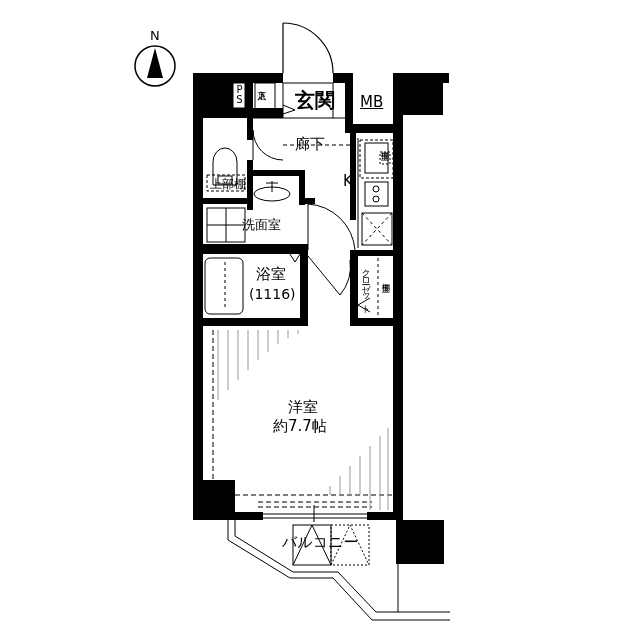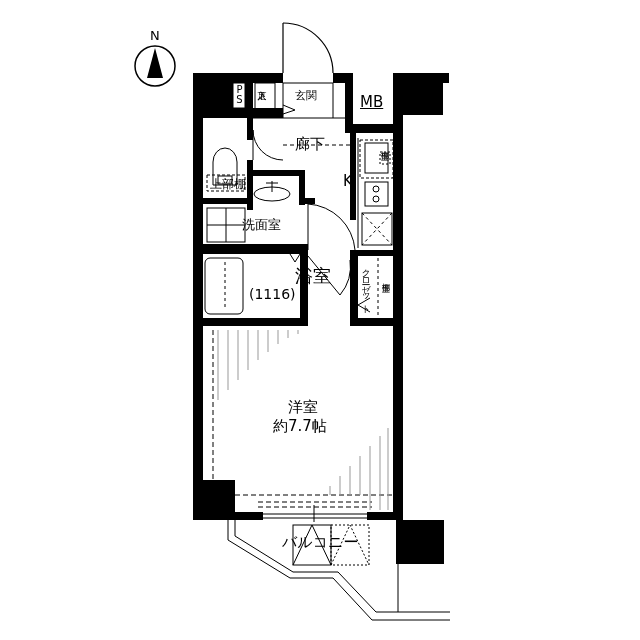--- a/index.html
+++ b/index.html
@@ -172,26 +172,26 @@
     <line x1="360" y1="495" x2="360" y2="456"></line>
     <line x1="370" y1="510" x2="370" y2="446"></line>
     <line x1="380" y1="510" x2="380" y2="436"></line>
     <line x1="388" y1="510" x2="388" y2="428"></line>
   </g>
 </svg>
 
 <div class="lbl" style="left:150px;top:29px;font-size:13px;">N</div>
 <div class="lbl vert" style="left:234px;top:84px;font-size:10px;">PS</div>
 <div class="lbl vert" style="left:257px;top:85px;font-size:9px;">下足入</div>
-<div class="lbl" style="left:295px;top:90px;font-size:11px;">玄関</div>
+<div class="lbl" style="left:295px;top:90px;font-size:20px;font-weight:bold;">玄関</div>
 <div class="lbl" style="left:360px;top:95px;font-size:15px;text-decoration:underline;">MB</div>
 <div class="lbl" style="left:295px;top:137px;font-size:15px;">廊下</div>
 <div class="lbl" style="left:343px;top:174px;font-size:15px;">K</div>
 <div class="lbl" style="left:210px;top:178px;font-size:12px;">上部棚</div>
 <div class="lbl vert" style="left:380px;top:146px;font-size:8px;">上部棚</div>
 <div class="lbl" style="left:242px;top:218px;font-size:13px;">洗面室</div>
-<div class="lbl" style="left:256px;top:267px;font-size:18px;margin-left:39px;">浴室</div>
+<div class="lbl" style="left:256px;top:267px;font-size:15px;">浴室</div>
 <div class="lbl" style="left:249px;top:287px;font-size:14px;">(1116)</div>
 <div class="lbl vert" style="left:361px;top:262px;font-size:9px;">クローゼット</div>
 <div class="lbl vert" style="left:381px;top:278px;font-size:8px;">上部棚</div>
 <div class="lbl" style="left:288px;top:400px;font-size:15px;">洋室</div>
 <div class="lbl" style="left:273px;top:419px;font-size:15px;">約7.7帖</div>
 <div class="lbl" style="left:282px;top:535px;font-size:15px;background:transparent;">バルコニー</div>
 
 </body></html>

